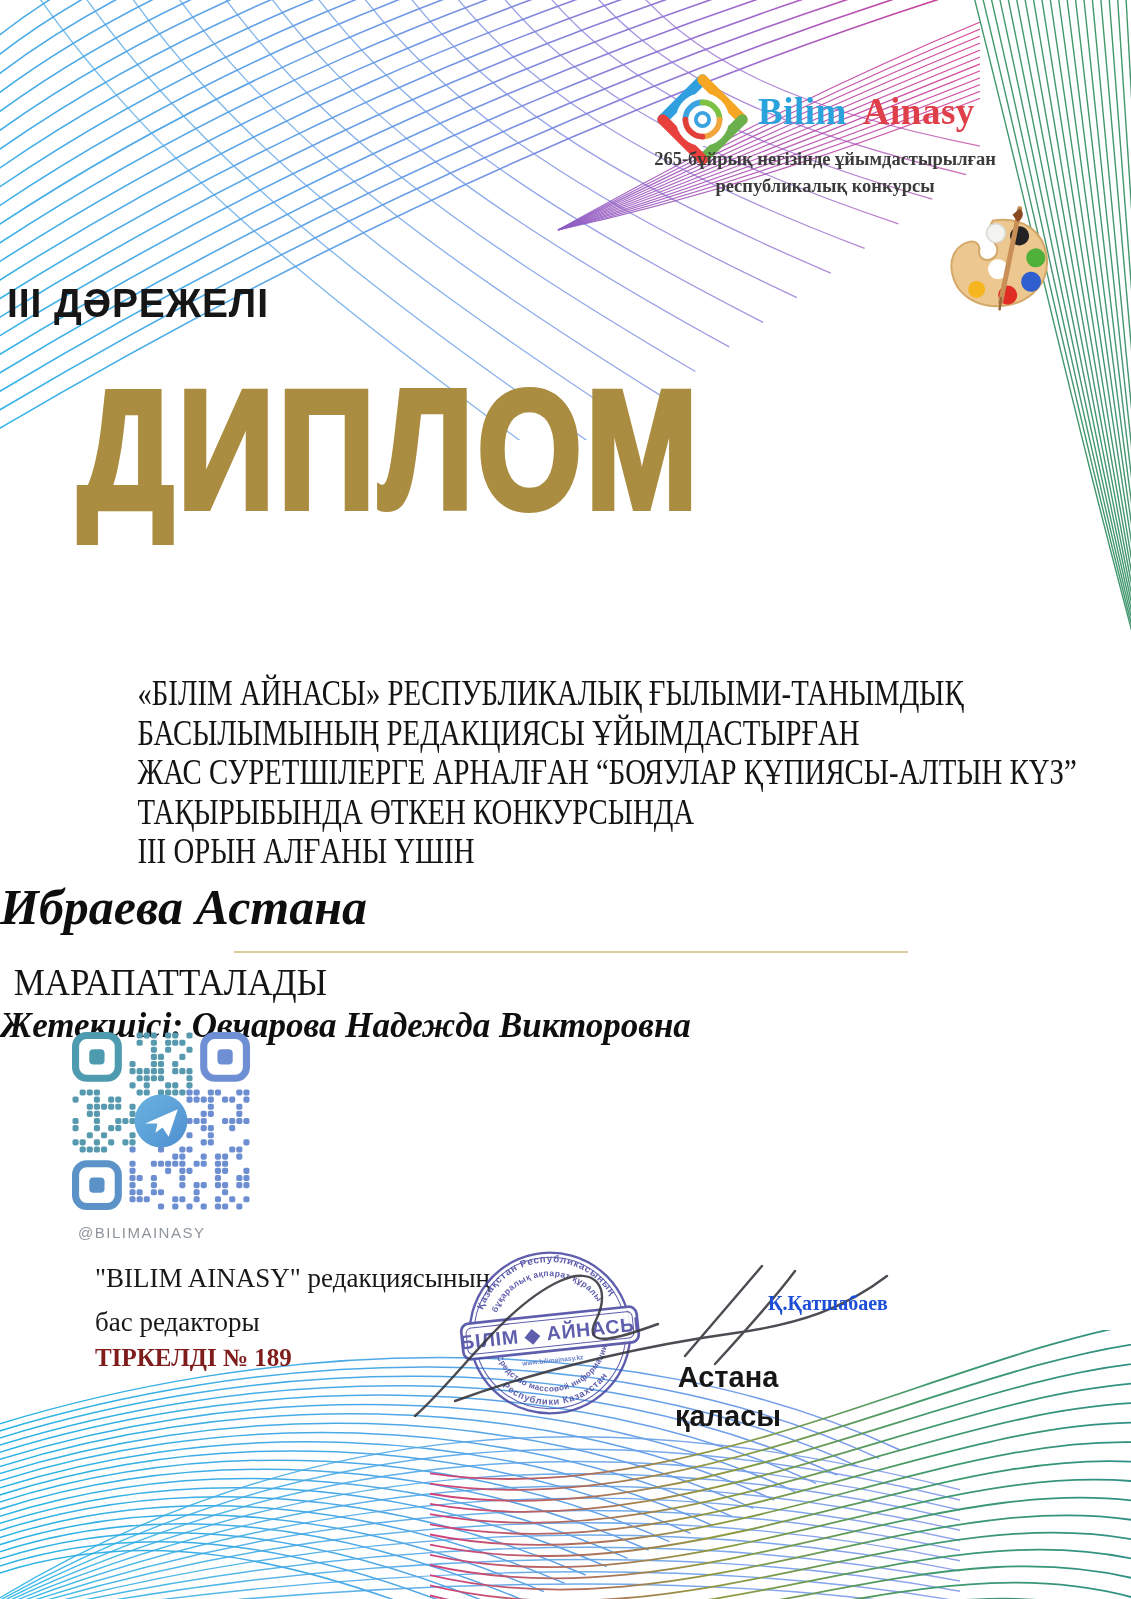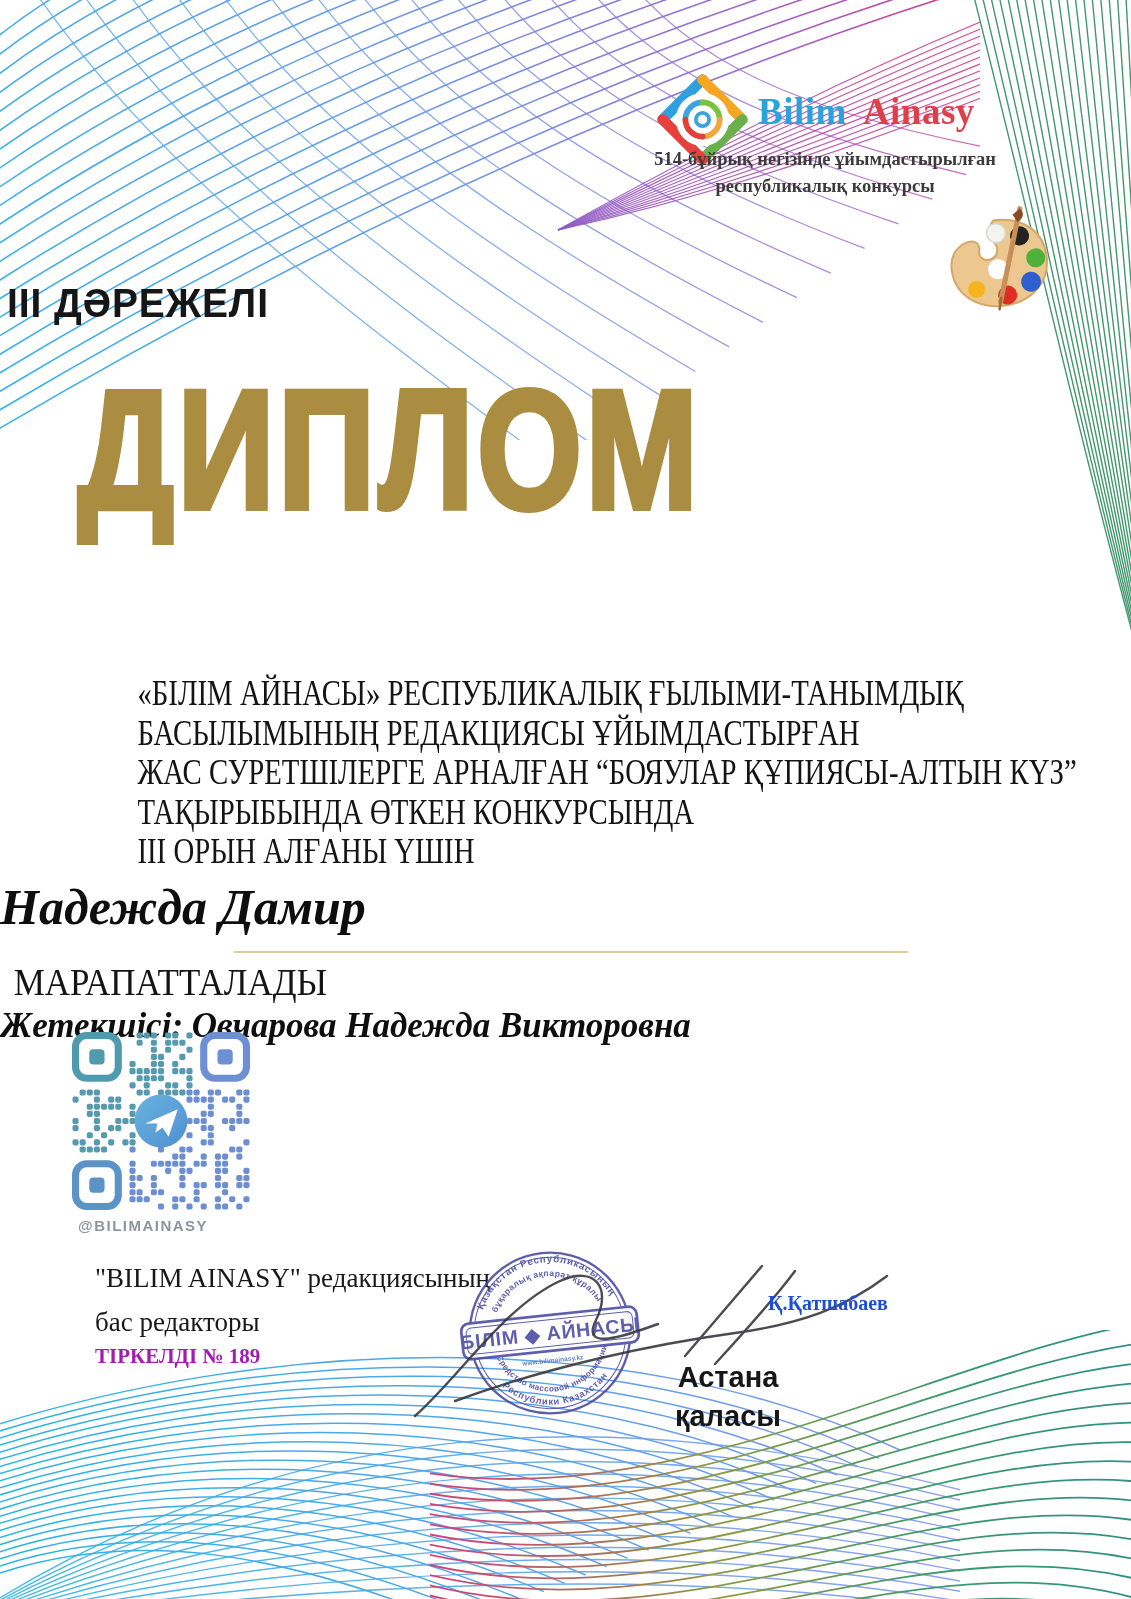--- a/index.html
+++ b/index.html
@@ -34,26 +34,26 @@
   .name{top:878px;}
   .name .cx{font-style:italic;font-weight:bold;font-size:50px;color:#0e0e0e;}
   .name-underline{position:absolute;left:234px;top:951px;width:674px;height:2px;background:#dccb9b;}
   .award{top:960px;}
   .award .cx{font-size:38px;color:#141414;transform:scaleX(.92);}
   .supervisor{top:1006px;}
   .supervisor .cx{font-style:italic;font-weight:bold;font-size:35px;color:#0e0e0e;}
 
   
   .qr-block{position:absolute;left:72px;top:1032px;width:180px;}
-  .qr-label{margin-top:3px;padding-left:6px;font-family:"Liberation Sans",sans-serif;
-            font-weight:bold;font-size:15px;letter-spacing:1.5px;color:#8e959c;}
+  .qr-label{margin-top:10px;padding-left:6px;font-family:"Liberation Sans",sans-serif;
+            font-weight:normal;font-size:15px;letter-spacing:1.5px;color:#8e959c;}
 
   
   .editor{position:absolute;left:95px;top:1256px;font-size:27px;line-height:44px;color:#181818;}
-  .tirkeldi{position:absolute;left:95px;top:1344px;font-weight:bold;font-size:21px;color:#a21caf;}
+  .tirkeldi{position:absolute;left:95px;top:1344px;font-weight:bold;font-size:25px;color:#7f1d1d;}
   .stamp-sig{position:absolute;left:400px;top:1236px;width:520px;height:215px;}
   .signatory{position:absolute;left:768px;top:1292px;font-weight:bold;font-size:20px;color:#1d4ed8;}
   .yearcity{position:absolute;left:628px;top:1358px;width:200px;text-align:center;
             font-family:"Liberation Sans",sans-serif;font-weight:bold;font-size:29px;
             line-height:39px;color:#161616;}
   .content{position:relative;z-index:2;}
 </style>
 </head>
 <body>
 
@@ -235,21 +235,21 @@
         <path d="M 50,68 A 18,18 0 0 1 32,50" stroke="#e04038"></path>
       </g>
       <circle cx="50" cy="50" r="7" fill="none" stroke="#3aa3e0" stroke-width="4"></circle>
     </svg>
 
     <div class="brand">
       <span class="b1">Bilim</span><span class="b2">Ainasy</span>
     </div>
 
     <div class="subtitle">
-      <div>514-бұйрық негізінде ұйымдастырылған</div>
+      <div>265-бұйрық негізінде ұйымдастырылған</div>
       <div>республикалық конкурсы</div>
     </div>
 
     <svg class="palette" viewBox="0 0 112 112">
       <g transform="rotate(-8 56 56)">
         <path d="M 56,14 C 86,14 104,32 104,56 C 104,82 84,100 56,100 C 30,100 8,84 8,58 C 8,44 16,34 28,32 C 36,30.7 40,36 38,42 C 36,49 42,54 49,52 C 56,50 58,42 54,36 C 50,29 50,20 56,14 Z" fill="#ecc78f" stroke="#d3a868" stroke-width="2"></path>
         <circle cx="54" cy="63" r="10" fill="#ffffff"></circle>
         <circle cx="57" cy="27" r="9.5" fill="#f3f3ef" stroke="#d9d9d2" stroke-width="1.5"></circle>
         <circle cx="80" cy="33" r="9.5" fill="#232323"></circle>
         <circle cx="93" cy="57" r="9.5" fill="#4fb13a"></circle>
@@ -273,21 +273,21 @@
       <span class="cx">
         <div>«БІЛІМ АЙНАСЫ» РЕСПУБЛИКАЛЫҚ ҒЫЛЫМИ-ТАНЫМДЫҚ</div>
         <div>БАСЫЛЫМЫНЫҢ РЕДАКЦИЯСЫ ҰЙЫМДАСТЫРҒАН</div>
         <div>ЖАС СУРЕТШІЛЕРГЕ АРНАЛҒАН “БОЯУЛАР ҚҰПИЯСЫ-АЛТЫН КҮЗ”</div>
         <div>ТАҚЫРЫБЫНДА ӨТКЕН КОНКУРСЫНДА</div>
         <div>III ОРЫН АЛҒАНЫ ҮШІН</div>
       </span>
     </div>
 
     <div class="centered name">
-      <span class="cx">Надежда Дамир</span>
+      <span class="cx">Ибраева Астана</span>
     </div>
     <div class="name-underline"></div>
     <div class="centered award">
       <span class="cx">МАРАПАТТАЛАДЫ</span>
     </div>
     <div class="centered supervisor">
       <span class="cx">Жетекшісі: Овчарова Надежда Викторовна</span>
     </div>
 
     <div class="qr-block">

